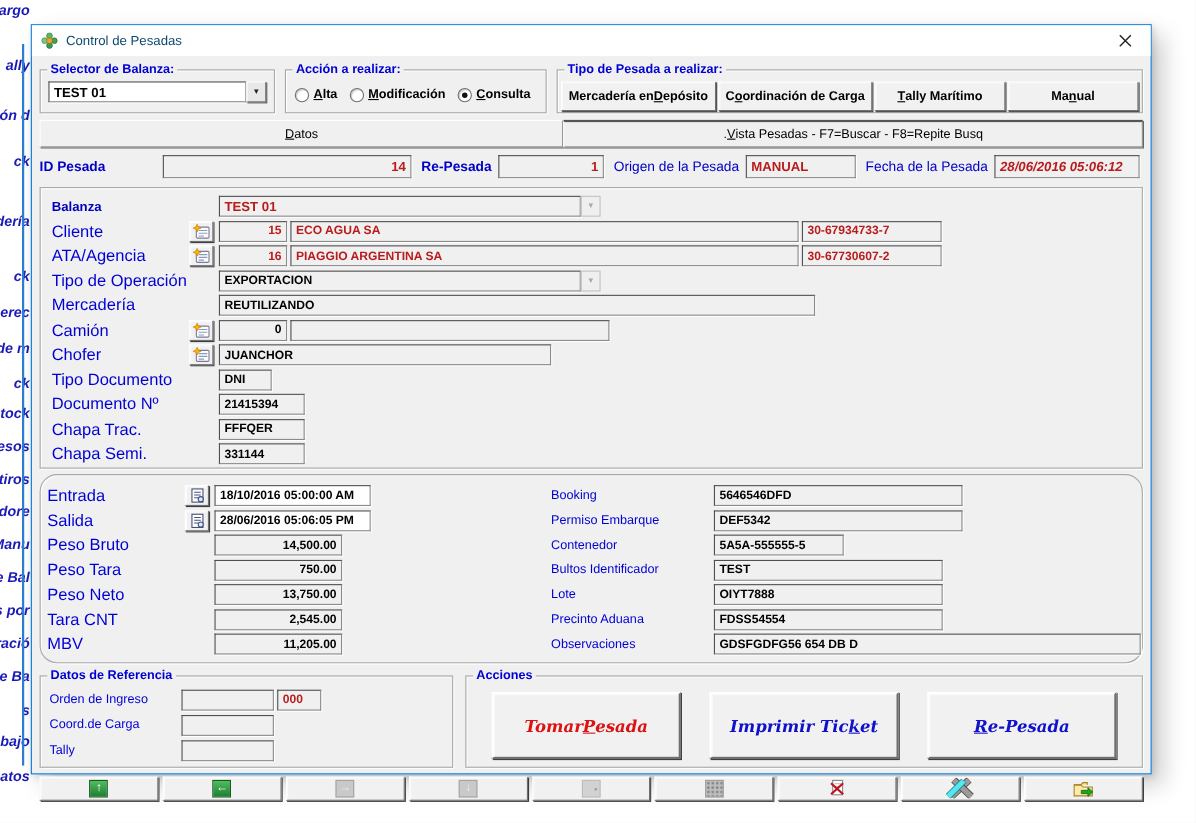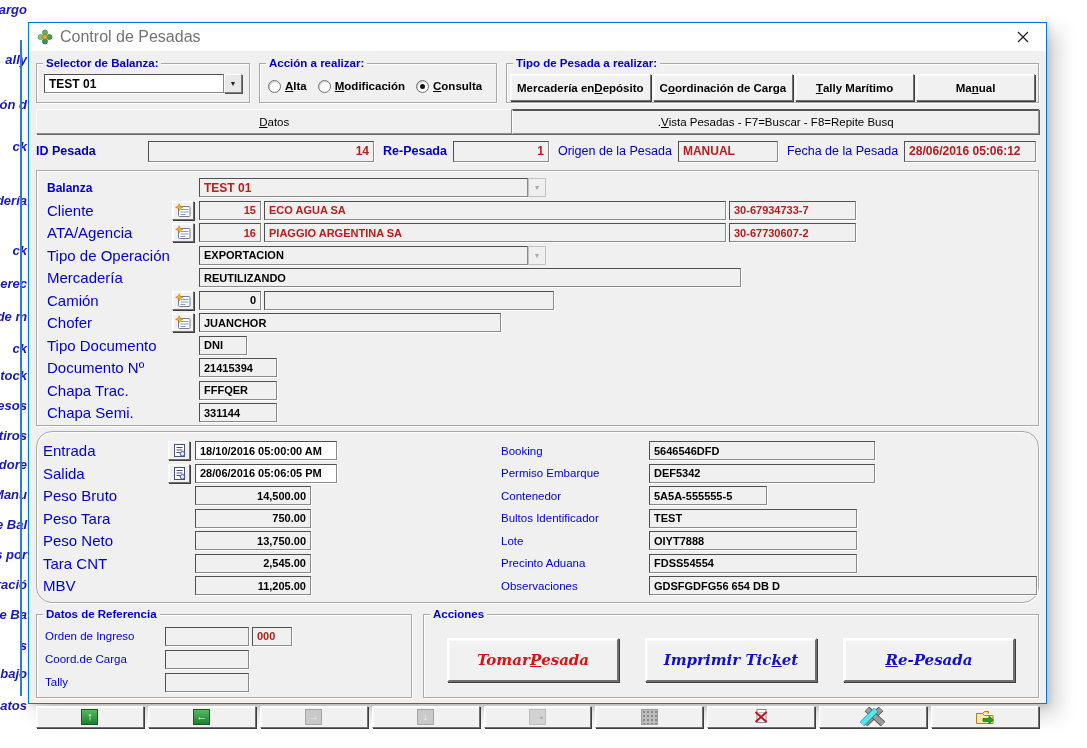--- a/index.html
+++ b/index.html
@@ -8,21 +8,21 @@
 
   
   .frag{position:absolute;right:1060px;white-space:nowrap;font-style:italic;font-weight:bold;
         font-size:13px;color:#1a1ab8;}
   .bg-line{position:absolute;left:20px;top:40px;width:2px;height:656px;background:#2a7fd4;}
 
   
   .window{position:absolute;left:28px;top:22px;width:1017px;height:680px;background:#f0f0f0;
           border:1px solid #0078d7;box-shadow:10px 10px 20px rgba(0,0,0,.20),2px 2px 6px rgba(0,0,0,.12);}
   .titlebar{height:28px;background:#fff;display:flex;align-items:center;padding-left:8px;}
-  .title{font-size:16px;color:#737373;margin-left:7px;}
+  .title{font-size:12px;color:#0c4a6e;margin-left:7px;}
   .close{margin-left:auto;width:46px;height:100%;display:flex;align-items:center;justify-content:center;
          font-size:14px;color:#111;cursor:default;}
   .wbody{padding:2px 7px 0 7px;}
 
   
   .grp{position:relative;border:1px solid #a9a9a9;box-shadow:inset 1px 1px 0 rgba(255,255,255,.9),1px 1px 0 rgba(255,255,255,.9);}
   .cap{position:absolute;top:-8px;left:6px;background:#f0f0f0;padding:0 3px;font-weight:bold;
        font-size:11.5px;color:#0000d4;white-space:nowrap;line-height:14px;}
 
   
@@ -96,21 +96,21 @@
   .w-date{width:142px;}.w-peso{width:116px;}
   .w-book{width:226px;}.w-cont{width:118px;}.w-mid{width:208px;}.w-obs{width:388px;}
 
   
   .bottomrow{display:flex;gap:11px;margin-top:11px;height:84px;}
   .g-ref{width:376px;flex:none;padding:12px 8px 0 8px;box-sizing:border-box;}
   .rrow{display:flex;align-items:center;height:19px;margin-bottom:4px;}
   .rlbl{width:120px;flex:none;font-size:11.5px;color:#0000d4;white-space:nowrap;}
   .w-ref{width:84px;}.w-extra{width:40px;}
   .g-acc{flex:1;display:flex;align-items:center;justify-content:space-around;padding:8px 10px 0 10px;}
-  .act-btn{width:172px;height:44px;font-family:"DejaVu Serif",serif;font-style:italic;font-weight:bold;
+  .act-btn{width:172px;height:61px;font-family:"DejaVu Serif",serif;font-style:italic;font-weight:bold;
            font-size:15px;display:flex;align-items:center;justify-content:center;white-space:nowrap;
            border-width:2px;}
 
   
   .toolbar{display:flex;gap:4px;margin-top:8px;height:22px;}
   .tb{flex:1;display:flex;align-items:center;justify-content:center;}
   .abox{width:17px;height:16px;display:flex;align-items:center;justify-content:center;
         font-size:11px;font-weight:bold;color:#fff;border:1px solid;box-sizing:border-box;line-height:1;}
   .abox.g{background:linear-gradient(#53bb60,#1d7f2f);border-color:#0f5c1e;}
   .abox.dis{background:#c9c9c9;border-color:#a5a5a5;color:#ececec;}
@@ -234,21 +234,21 @@
     </div>
 
     <div class="idrow">
       <span class="biglbl" style="width:112px;">ID Pesada</span>
       <div class="fld big r purple" style="width:226px;">14</div>
       <span class="biglbl" style="margin-left:6px;margin-right:6px;">Re-Pesada</span>
       <div class="fld big r purple" style="width:96px;">1</div>
       <span class="biglbl" style="font-weight:normal;margin-left:6px;margin-right:6px;">Origen de la Pesada</span>
       <div class="fld big purple" style="width:100px;">MANUAL</div>
       <span class="biglbl" style="font-weight:normal;margin-left:6px;margin-right:6px;">Fecha de la Pesada</span>
-      <div class="fld big purple" style="flex:1;">28/06/2016 05:06:12</div>
+      <div class="fld big purple" style="flex:1;font-style:italic;">28/06/2016 05:06:12</div>
     </div>
 
     <div class="grp main-grp">
 
       <div class="frow">
         <span class="flbl b">Balanza</span>
         <span class="ficon"></span>
         <div class="combo w-combo">
           <div class="fld purple ctext" style="font-size:12px;">TEST 01</div>
           <div class="cbtn dis">▼</div>

